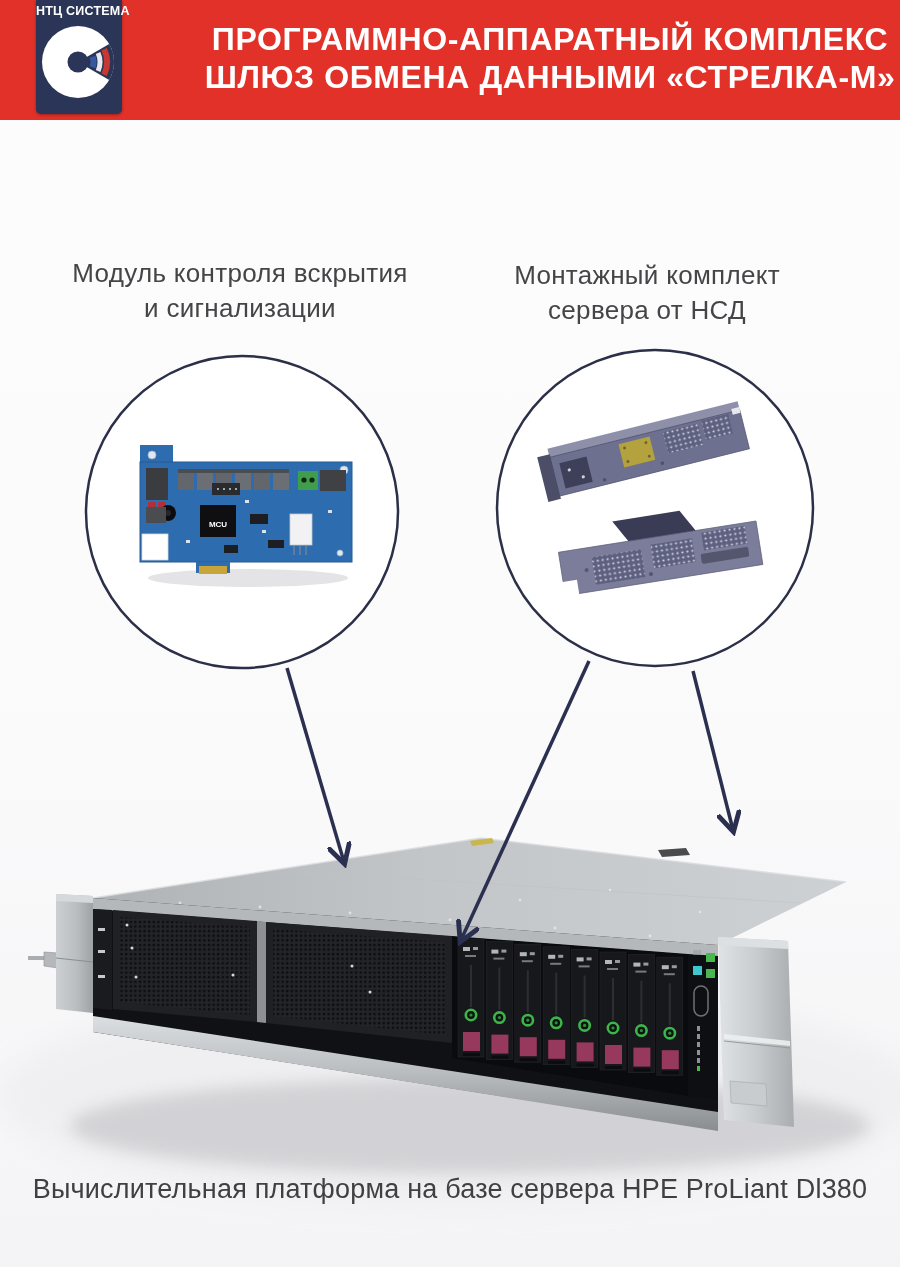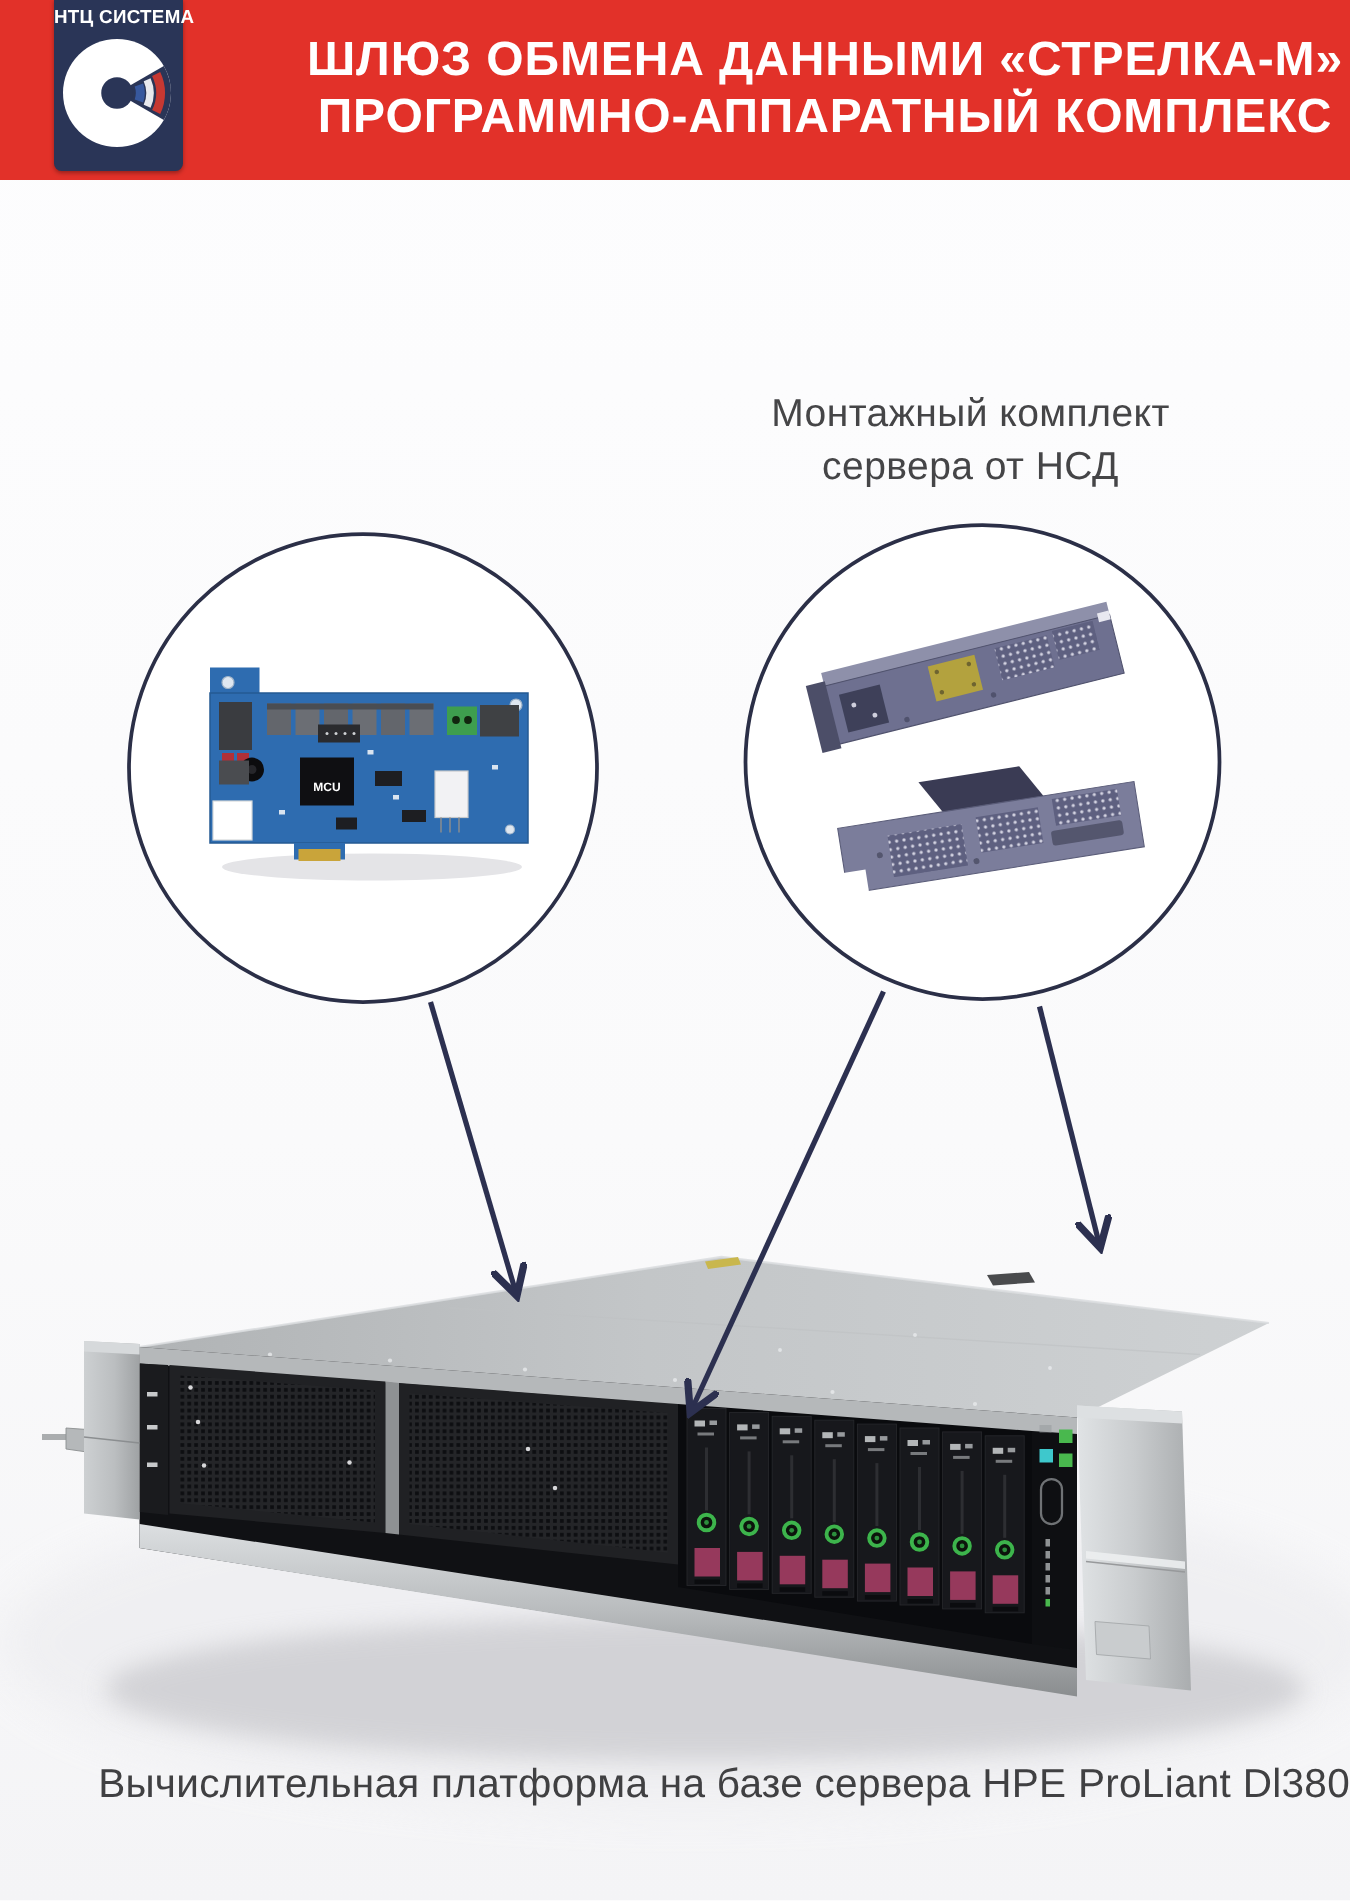--- a/index.html
+++ b/index.html
@@ -14,21 +14,21 @@
              font-size:12.5px;font-weight:700;letter-spacing:.2px;white-space:nowrap;}
   .logo-emblem{position:absolute;left:0;top:12px;}
   .header-title{position:absolute;left:200px;right:0;top:20px;text-align:center;color:#ffffff;
                 font-weight:700;font-size:32px;line-height:38px;letter-spacing:.6px;white-space:nowrap;}
   
   .callout-label{position:absolute;text-align:center;color:#454547;font-size:26px;line-height:35px;
                  letter-spacing:.3px;}
   .callout-label.left{left:50px;top:256px;width:380px;}
   .callout-label.right{left:472px;top:258px;width:350px;}
   
-  .caption{position:absolute;left:0;right:0;top:1174px;text-align:right;color:#404042;
+  .caption{position:absolute;left:0;right:0;top:1174px;text-align:center;color:#404042;
            font-size:27px;letter-spacing:.2px;white-space:nowrap;}
   .art{position:absolute;left:0;top:0;}
 </style>
 </head>
 <body>
 
 <div class="page">
 
   <div class="header">
     <div class="logo-box">
@@ -36,25 +36,29 @@
       <svg class="logo-emblem" width="86" height="96" viewBox="0 0 86 96">
         <circle cx="42" cy="50" r="36" fill="#ffffff"></circle>
         <path d="M42,50 L73.2,32 A36,36 0 0 1 73.2,68 Z" fill="#2a3557"></path>
         <path d="M68.1,37.3 A29,29 0 0 1 68.1,62.7" stroke="#c63832" stroke-width="6" fill="none"></path>
         <path d="M62.1,41.1 A22,22 0 0 1 62.1,58.9" stroke="#e8e9ee" stroke-width="5" fill="none"></path>
         <path d="M56.6,44.7 A15.5,15.5 0 0 1 56.6,55.3" stroke="#37589e" stroke-width="6" fill="none"></path>
         <circle cx="42" cy="50" r="10.5" fill="#2a3557"></circle>
       </svg>
     </div>
     <div class="header-title">
+      <div>ПРОГРАММНО-АППАРАТНЫЙ КОМПЛЕКС</div>
       <div>ШЛЮЗ ОБМЕНА ДАННЫМИ «СТРЕЛКА-М»</div>
-      <div>ПРОГРАММНО-АППАРАТНЫЙ КОМПЛЕКС</div>
     </div>
   </div>
 
+  <div class="callout-label left">
+    <div>Модуль контроля вскрытия</div>
+    <div>и сигнализации</div>
+  </div>
   <div class="callout-label right">
     <div>Монтажный комплект</div>
     <div>сервера от НСД</div>
   </div>
 
   <svg class="art" width="900" height="1267" viewBox="0 0 900 1267">
     <defs>
       <filter id="blur8" x="-30%" y="-30%" width="160%" height="160%">
           <feGaussianBlur stdDeviation="8"></feGaussianBlur>
         </filter>

